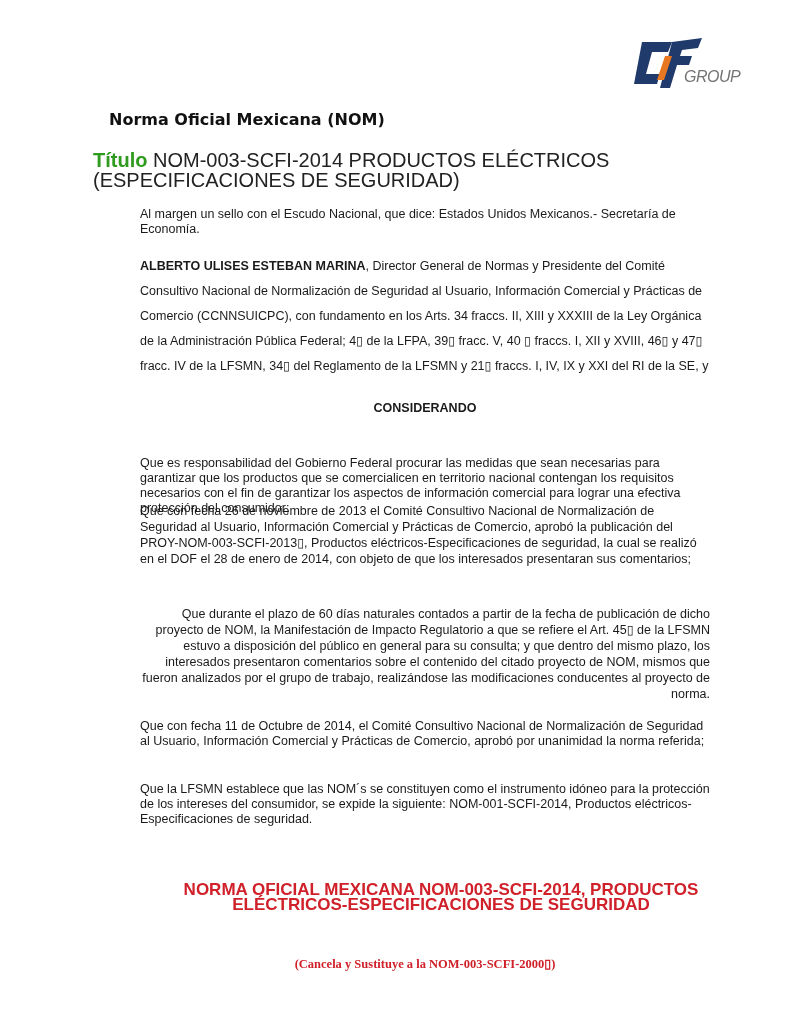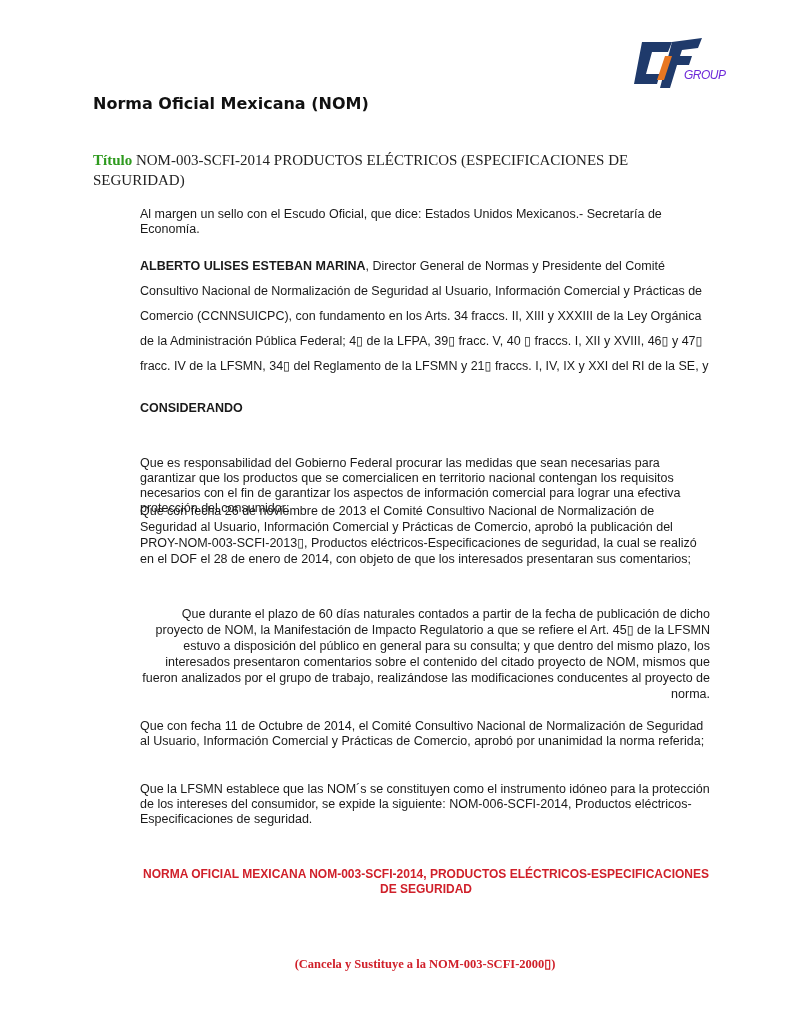--- a/index.html
+++ b/index.html
@@ -1,61 +1,61 @@
 <!DOCTYPE html>
 <html><head>
   <meta charset="utf-8">
   <style>
     html, body { margin: 0; padding: 0; background: #ffffff; }
     body { width: 790px; height: 1024px; position: relative; overflow: hidden; color: #1a1a1a; }
     .logo { position: absolute; left: 628px; top: 36px; width: 120px; height: 56px; }
     .logo .mark { position: absolute; left: 4px; top: 0; }
-    .logo .group { position: absolute; left: 56px; top: 32px; font-family: "Liberation Sans", sans-serif; font-style: italic; font-size: 12px; color: #6d28d9; letter-spacing: -0.5px; }
-    .main-title { position: absolute; left: 93px; top: 94px; font-family: "DejaVu Sans", sans-serif; font-weight: bold; font-size: 16px; color: #111; margin: 0; }
-    .titulo { position: absolute; left: 93px; top: 150px; width: 600px; font-family: Liberation Serif, serif; font-size: 15px; line-height: 20px; color: #222; margin: 0; }
+    .logo .group { position: absolute; left: 56px; top: 32px; font-family: "Liberation Sans", sans-serif; font-style: italic; font-size: 16px; color: #737373; letter-spacing: -0.5px; }
+    .main-title { position: absolute; left: 93px; top: 94px; font-family: "DejaVu Sans", sans-serif; font-weight: bold; font-size: 16px; color: #111; margin: 16px; }
+    .titulo { position: absolute; left: 93px; top: 150px; width: 600px; font-family: Liberation Sans, sans-serif; font-size: 20px; line-height: 20px; color: #222; margin: 0; }
     .titulo .lbl { color: #2e9a1e; font-weight: bold; }
     .body-text { position: absolute; left: 140px; width: 570px; font-family: "Liberation Sans", sans-serif; font-size: 12.5px; line-height: 15px; color: #1a1a1a; margin: 0; }
     .body-text b { font-weight: bold; }
     .p1 { top: 207px; }
     .p2 { top: 254px; line-height: 25px; }
-    .heading { position: absolute; left: 140px; width: 570px; top: 401px; font-family: "Liberation Sans", sans-serif; font-weight: bold; font-size: 12.5px; margin: 0; }
+    .heading { position: absolute; left: 140px; width: 570px; top: 401px; text-align: center; font-family: "Liberation Sans", sans-serif; font-weight: bold; font-size: 12.5px; margin: 0; }
     .p3 { top: 456px; }
     .p4 { top: 487px; line-height: 16px; margin-top: 16px; }
     .p5 { top: 606px; line-height: 16px; text-align: right; }
     .p6 { top: 719px; }
     .p7 { top: 782px; }
-    .red-block { position: absolute; left: 140px; width: 570px; top: 866px; text-align: center; font-family: "Liberation Sans", sans-serif; font-weight: bold; font-size: 12px; line-height: 15px; color: #d0202a; margin: 1px; }
+    .red-block { position: absolute; left: 140px; width: 570px; top: 866px; text-align: center; font-family: "Liberation Sans", sans-serif; font-weight: bold; font-size: 17px; line-height: 15px; color: #d0202a; margin: 16px; }
     .red-sub { position: absolute; left: 140px; width: 570px; top: 956px; text-align: center; font-family: Liberation Serif, serif; font-weight: bold; font-size: 12.5px; color: #d0202a; margin: 0; }
   </style>
 </head>
 <body>
 
 <div class="logo">
   <svg class="mark" width="72" height="52" viewBox="0 0 72 52">
     <path d="M10 6 L40 6 L36 16 L20 16 L14 38 L28 38 L25 48 L2 48 Z" fill="#1f3a6b"></path>
     <path d="M40 6 L70 2 L66 12 L50 14 L48 20 L60 20 L57 29 L45 29 L38 52 L28 52 Z" fill="#1f3a6b"></path>
     <path d="M33 20 L40 20 L32 44 L25 44 Z" fill="#e87722"></path>
   </svg>
   <span class="group">GROUP</span>
 </div>
 
 <h1 class="main-title">Norma Oficial Mexicana (NOM)</h1>
 
 <p class="titulo">
   <span class="lbl">Título</span><span> NOM-003-SCFI-2014 PRODUCTOS ELÉCTRICOS (ESPECIFICACIONES DE SEGURIDAD)</span>
 </p>
 
-<p class="body-text p1">Al margen un sello con el Escudo Oficial, que dice: Estados Unidos Mexicanos.- Secretaría de Economía.</p>
+<p class="body-text p1">Al margen un sello con el Escudo Nacional, que dice: Estados Unidos Mexicanos.- Secretaría de Economía.</p>
 
 <p class="body-text p2">
   <b>ALBERTO ULISES ESTEBAN MARINA</b><span>, Director General de Normas y Presidente del Comité Consultivo Nacional de Normalización de Seguridad al Usuario, Información Comercial y Prácticas de Comercio (CCNNSUICPC), con fundamento en los Arts. 34 fraccs. II, XIII y XXXIII de la Ley Orgánica de la Administración Pública Federal; 4▯ de la LFPA, 39▯ fracc. V, 40 ▯ fraccs. I, XII y XVIII, 46▯ y 47▯ fracc. IV de la LFSMN, 34▯ del Reglamento de la LFSMN y 21▯ fraccs. I, IV, IX y XXI del RI de la SE, y</span>
 </p>
 
 <h2 class="heading">CONSIDERANDO</h2>
 
 <p class="body-text p3">Que es responsabilidad del Gobierno Federal procurar las medidas que sean necesarias para garantizar que los productos que se comercialicen en territorio nacional contengan los requisitos necesarios con el fin de garantizar los aspectos de información comercial para lograr una efectiva protección del consumidor;</p>
 <p class="body-text p4">Que con fecha 26 de noviembre de 2013 el Comité Consultivo Nacional de Normalización de Seguridad al Usuario, Información Comercial y Prácticas de Comercio, aprobó la publicación del PROY-NOM-003-SCFI-2013▯, Productos eléctricos-Especificaciones de seguridad, la cual se realizó en el DOF el 28 de enero de 2014, con objeto de que los interesados presentaran sus comentarios;</p>
 <p class="body-text p5">Que durante el plazo de 60 días naturales contados a partir de la fecha de publicación de dicho proyecto de NOM, la Manifestación de Impacto Regulatorio a que se refiere el Art. 45▯ de la LFSMN estuvo a disposición del público en general para su consulta; y que dentro del mismo plazo, los interesados presentaron comentarios sobre el contenido del citado proyecto de NOM, mismos que fueron analizados por el grupo de trabajo, realizándose las modificaciones conducentes al proyecto de norma.</p>
 <p class="body-text p6">Que con fecha 11 de Octubre de 2014, el Comité Consultivo Nacional de Normalización de Seguridad al Usuario, Información Comercial y Prácticas de Comercio, aprobó por unanimidad la norma referida;</p>
-<p class="body-text p7">Que la LFSMN establece que las NOM´s se constituyen como el instrumento idóneo para la protección de los intereses del consumidor, se expide la siguiente: NOM-006-SCFI-2014, Productos eléctricos-Especificaciones de seguridad.</p>
+<p class="body-text p7">Que la LFSMN establece que las NOM´s se constituyen como el instrumento idóneo para la protección de los intereses del consumidor, se expide la siguiente: NOM-001-SCFI-2014, Productos eléctricos-Especificaciones de seguridad.</p>
 
 <p class="red-block">NORMA OFICIAL MEXICANA NOM-003-SCFI-2014, PRODUCTOS ELÉCTRICOS-ESPECIFICACIONES DE SEGURIDAD</p>
 <p class="red-sub">(Cancela y Sustituye a la NOM-003-SCFI-2000▯)</p>
 
 </body></html>

